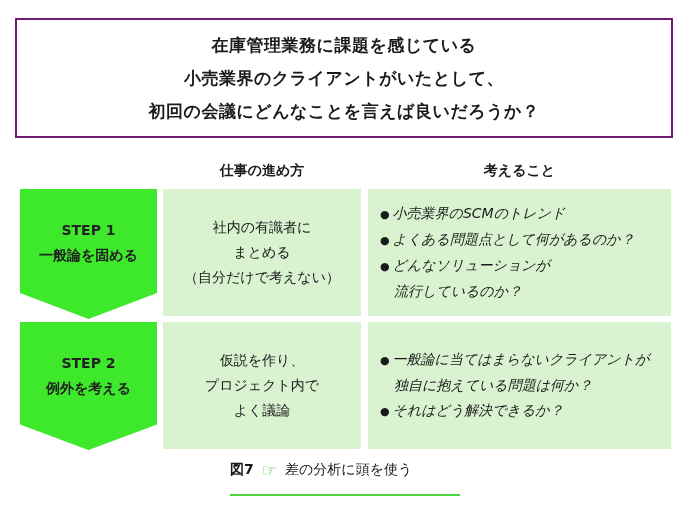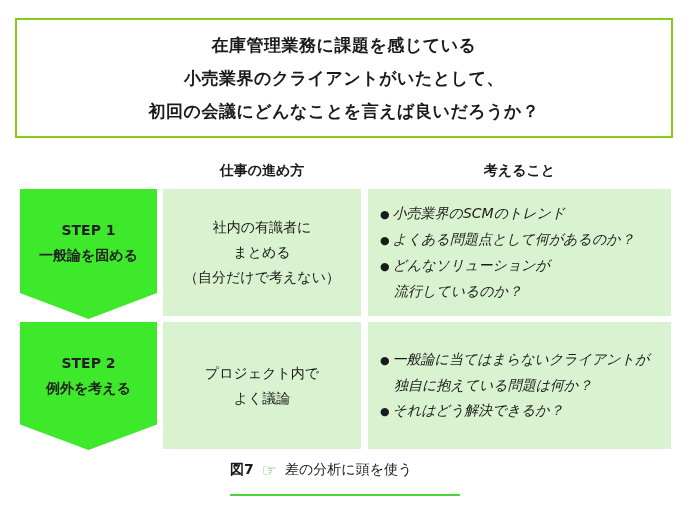--- a/index.html
+++ b/index.html
@@ -1,19 +1,19 @@
 <!DOCTYPE html>
 <html><head>
 <meta charset="utf-8">
 <style>
   html, body { margin:0; padding:0; background:#ffffff; }
   body { width:693px; height:516px; position:relative; overflow:hidden;
          font-family:"DejaVu Sans", "Liberation Sans", sans-serif; color:#1a1a1a; }
   .title-box { position:absolute; left:15px; top:18px; width:658px; height:120px;
-               border:2px solid #84cc16; box-sizing:border-box; display:flex; flex-direction:column;
+               border:2px solid #701a75; box-sizing:border-box; display:flex; flex-direction:column;
                justify-content:center; align-items:center; }
   .title-line { font-size:17px; font-weight:bold; line-height:33px; letter-spacing:0.5px; }
   .col-header { position:absolute; top:162px; font-size:14px; font-weight:bold; text-align:center; }
   .arrow { position:absolute; left:20px; width:137px; background:#3ee82a;
            clip-path:polygon(0 0,100% 0,100% 80%,50% 100%,0 80%); display:flex; flex-direction:column;
            align-items:center; padding-top:28px; box-sizing:border-box; }
   .arrow .step { font-size:14px; line-height:26px; font-weight:bold; color:#222; }
   .arrow .label { font-size:14px; line-height:24px; font-weight:bold; color:#222; }
   .cell { position:absolute; background:#d9f3d0; box-sizing:border-box; }
   .cell-mid { left:163px; width:198px; display:flex; flex-direction:column; justify-content:center;
@@ -53,20 +53,21 @@
   <div class="bullet">よくある問題点として何があるのか？</div>
   <div class="bullet">どんなソリューションが</div>
   <div class="cont">流行しているのか？</div>
 </div>
 
 <div class="arrow" style="top:322px;height:128px;">
   <div class="step">STEP 2</div>
   <div class="label">例外を考える</div>
 </div>
 <div class="cell cell-mid" style="top:322px;height:127px;">
+  <div>仮説を作り、</div>
   <div>プロジェクト内で</div>
   <div>よく議論</div>
 </div>
 <div class="cell cell-right" style="top:322px;height:127px;">
   <div class="bullet">一般論に当てはまらないクライアントが</div>
   <div class="cont">独自に抱えている問題は何か？</div>
   <div class="bullet">それはどう解決できるか？</div>
 </div>
 
 <div class="caption">

